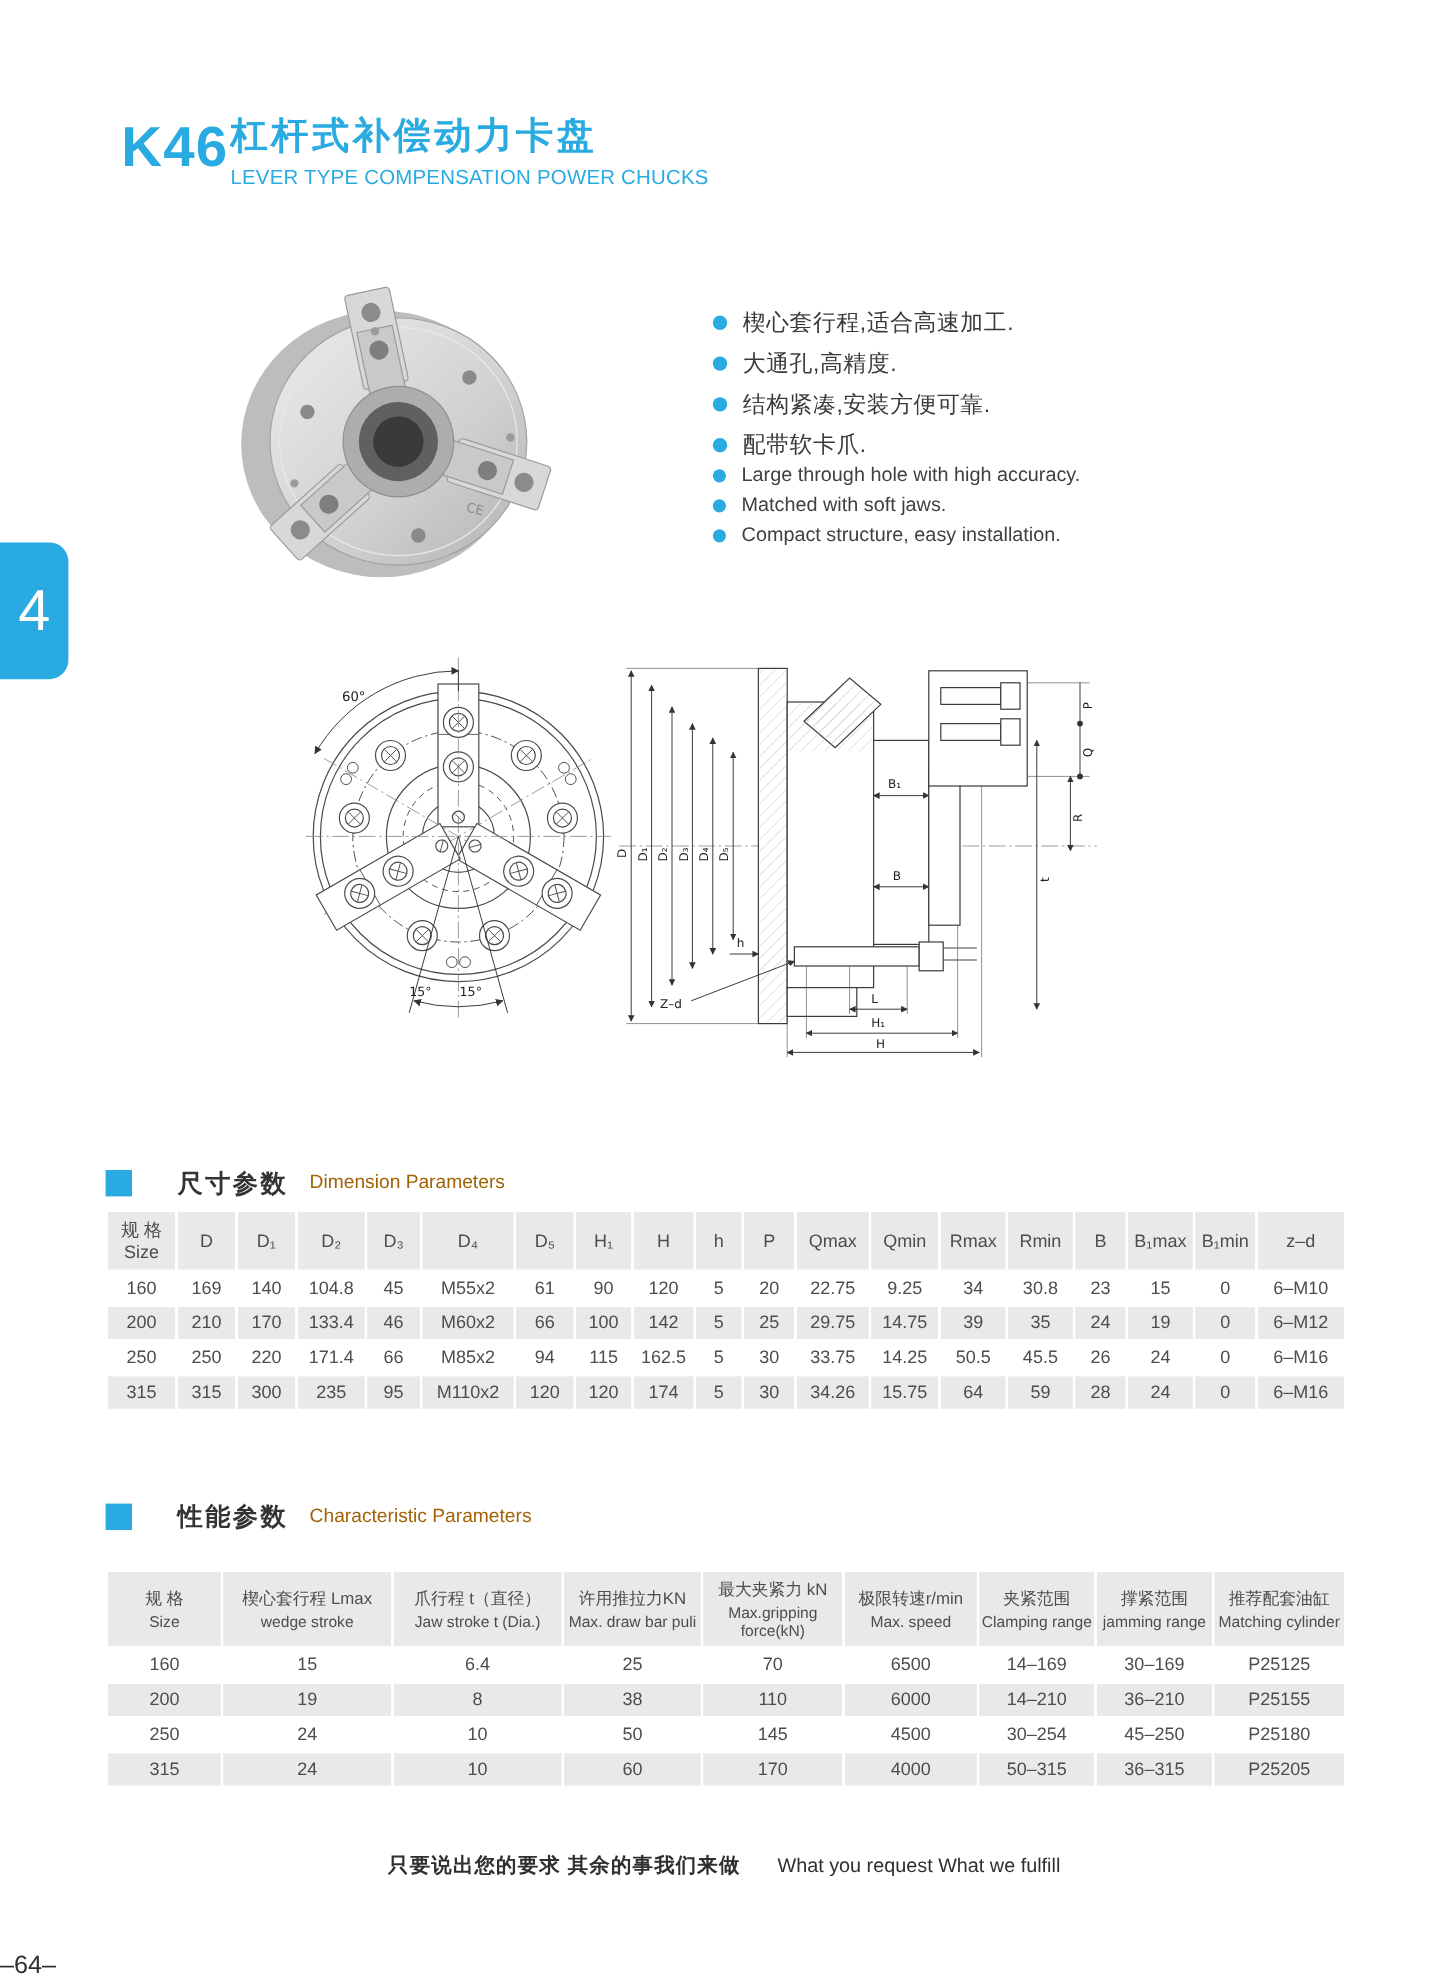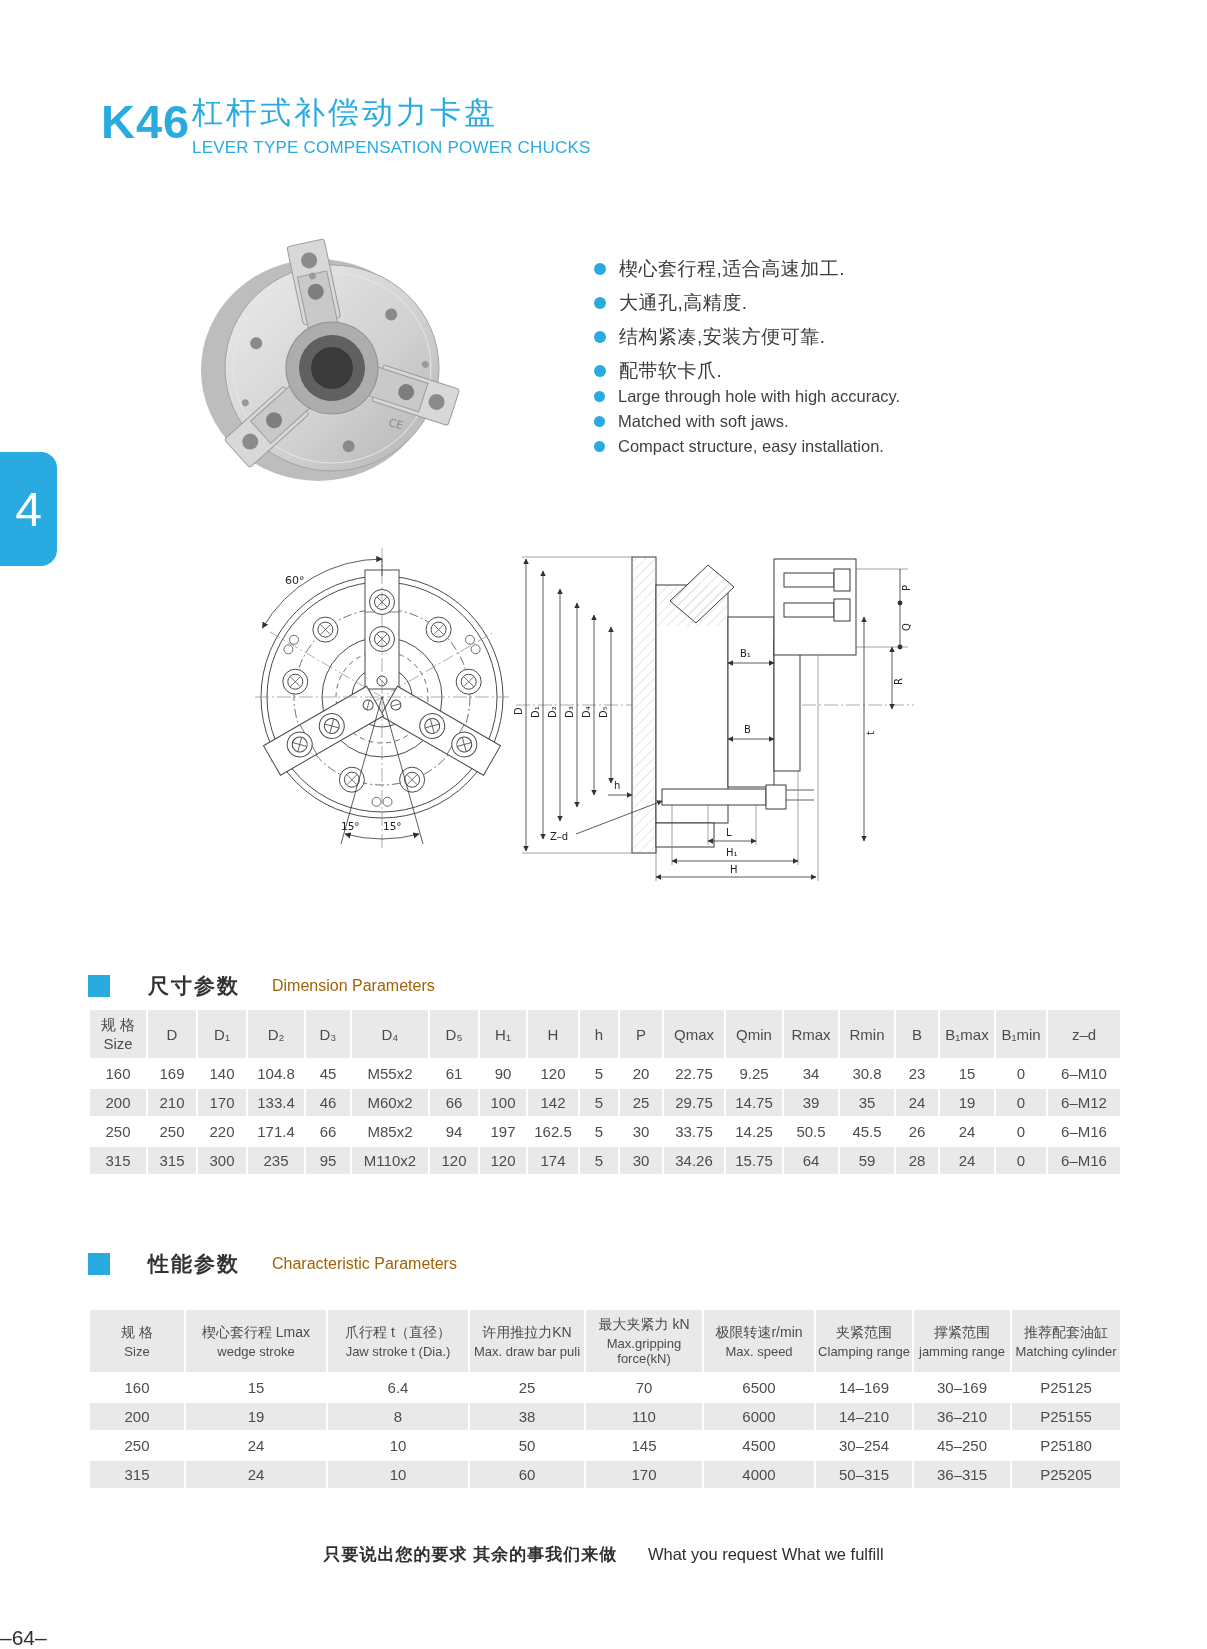--- a/index.html
+++ b/index.html
@@ -2,42 +2,42 @@
 <html><head>
 <meta charset="utf-8">
 <style>
   *{margin:0;padding:0;box-sizing:border-box}
   html,body{background:#fff}
   .page{position:relative;width:1207px;height:1649px;background:#fff;overflow:hidden;
         font-family:"Liberation Sans","DejaVu Sans",sans-serif;--ac:#29abe2}
   
   .model{position:absolute;left:101px;top:94px;font-size:47px;font-weight:bold;color:var(--ac);letter-spacing:1px}
   .titles{position:absolute;left:192px;top:92px}
-  .title-cn{font-size:31px;font-weight:normal;color:var(--ac);letter-spacing:3px}
+  .title-cn{font-size:31px;font-weight:bold;color:var(--ac);letter-spacing:3px}
   .title-en{font-size:17px;color:var(--ac);margin-top:4px;letter-spacing:.2px}
   
   .side-tab{position:absolute;left:0;top:452px;width:57px;height:114px;background:var(--ac);
             border-radius:0 16px 16px 0;color:#fff;font-size:48px;display:flex;align-items:center;justify-content:center}
   
   .feat{position:absolute;list-style:none}
   .feat li{display:flex;align-items:center}
   .feat .dot{border-radius:50%;background:var(--ac);flex:0 0 auto}
   .feat-cn{left:594px;top:252px}
   .feat-cn li{height:34px;font-size:19px;color:#3a3a3a;letter-spacing:.5px}
   .feat-cn .dot{width:12px;height:12px;margin-right:13px}
   .feat-en{left:594px;top:384px}
   .feat-en li{height:25px;font-size:16.5px;color:#3f3f3f}
   .feat-en .dot{width:11px;height:11px;margin-right:13px}
   
   .abs{position:absolute}
   svg text{font-family:"DejaVu Sans","Liberation Sans",sans-serif}
   
   .sec-head{position:absolute;left:88px;display:flex;align-items:center}
   .sec-square{width:22px;height:22px;background:var(--ac);margin-right:38px}
-  .sec-cn{font-size:21px;font-weight:bold;color:#333;letter-spacing:2px;margin-right:32px}
+  .sec-cn{font-size:21px;font-weight:bold;color:#333;letter-spacing:2px;margin-right:18px}
   .sec-en{font-size:16px;color:#a16207}
   
   table{border-collapse:collapse;table-layout:fixed;position:absolute;left:88px}
   th,td{border:2px solid #fff;text-align:center;vertical-align:middle;color:#4d4d4d;font-weight:normal;overflow:hidden}
   thead th{background:#e9e9e9}
   tbody tr:nth-child(even) td{background:#e9e9e9}
   .dim-table{top:1008px;width:1032px;font-size:15px}
   .dim-table thead th{height:50px}
   .dim-table td{height:29px}
   .dim-table th .cn,.dim-table th .en{font-size:15px}
@@ -392,21 +392,21 @@
           <td>6–M12</td>
         </tr>
         <tr>
           <td>250</td>
           <td>250</td>
           <td>220</td>
           <td>171.4</td>
           <td>66</td>
           <td>M85x2</td>
           <td>94</td>
-          <td>197</td>
+          <td>115</td>
           <td>162.5</td>
           <td>5</td>
           <td>30</td>
           <td>33.75</td>
           <td>14.25</td>
           <td>50.5</td>
           <td>45.5</td>
           <td>26</td>
           <td>24</td>
           <td>0</td>

